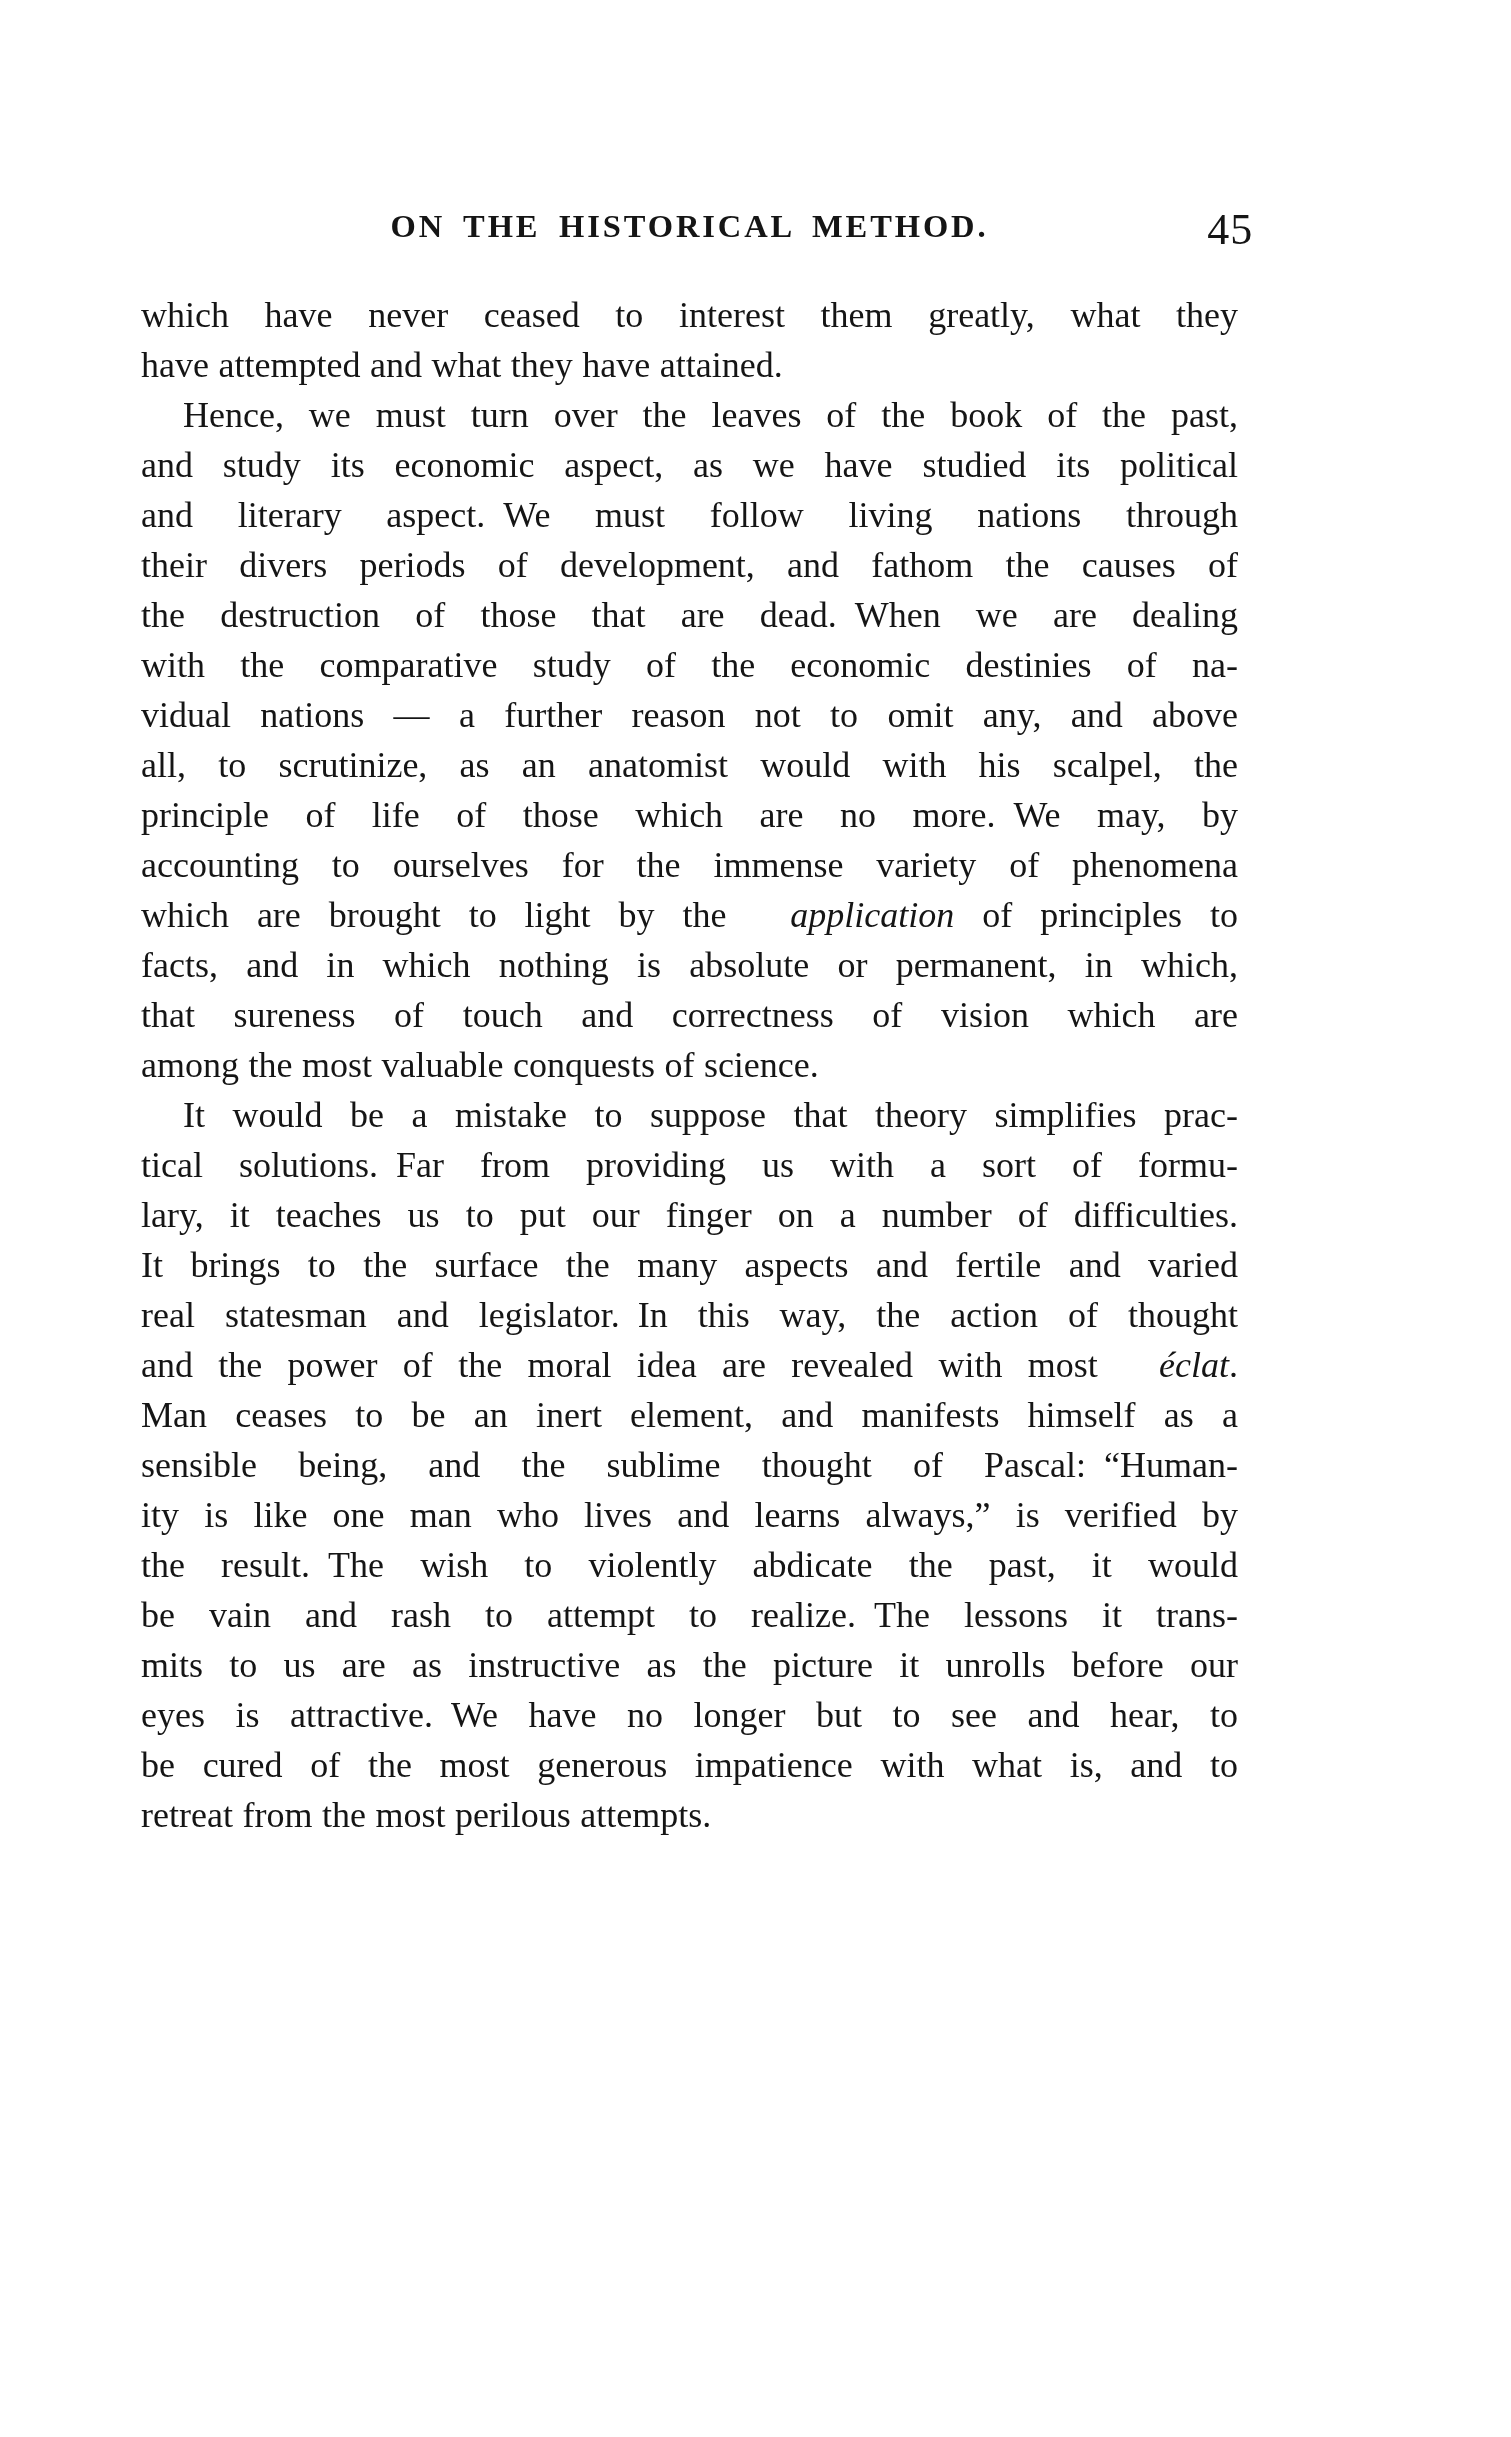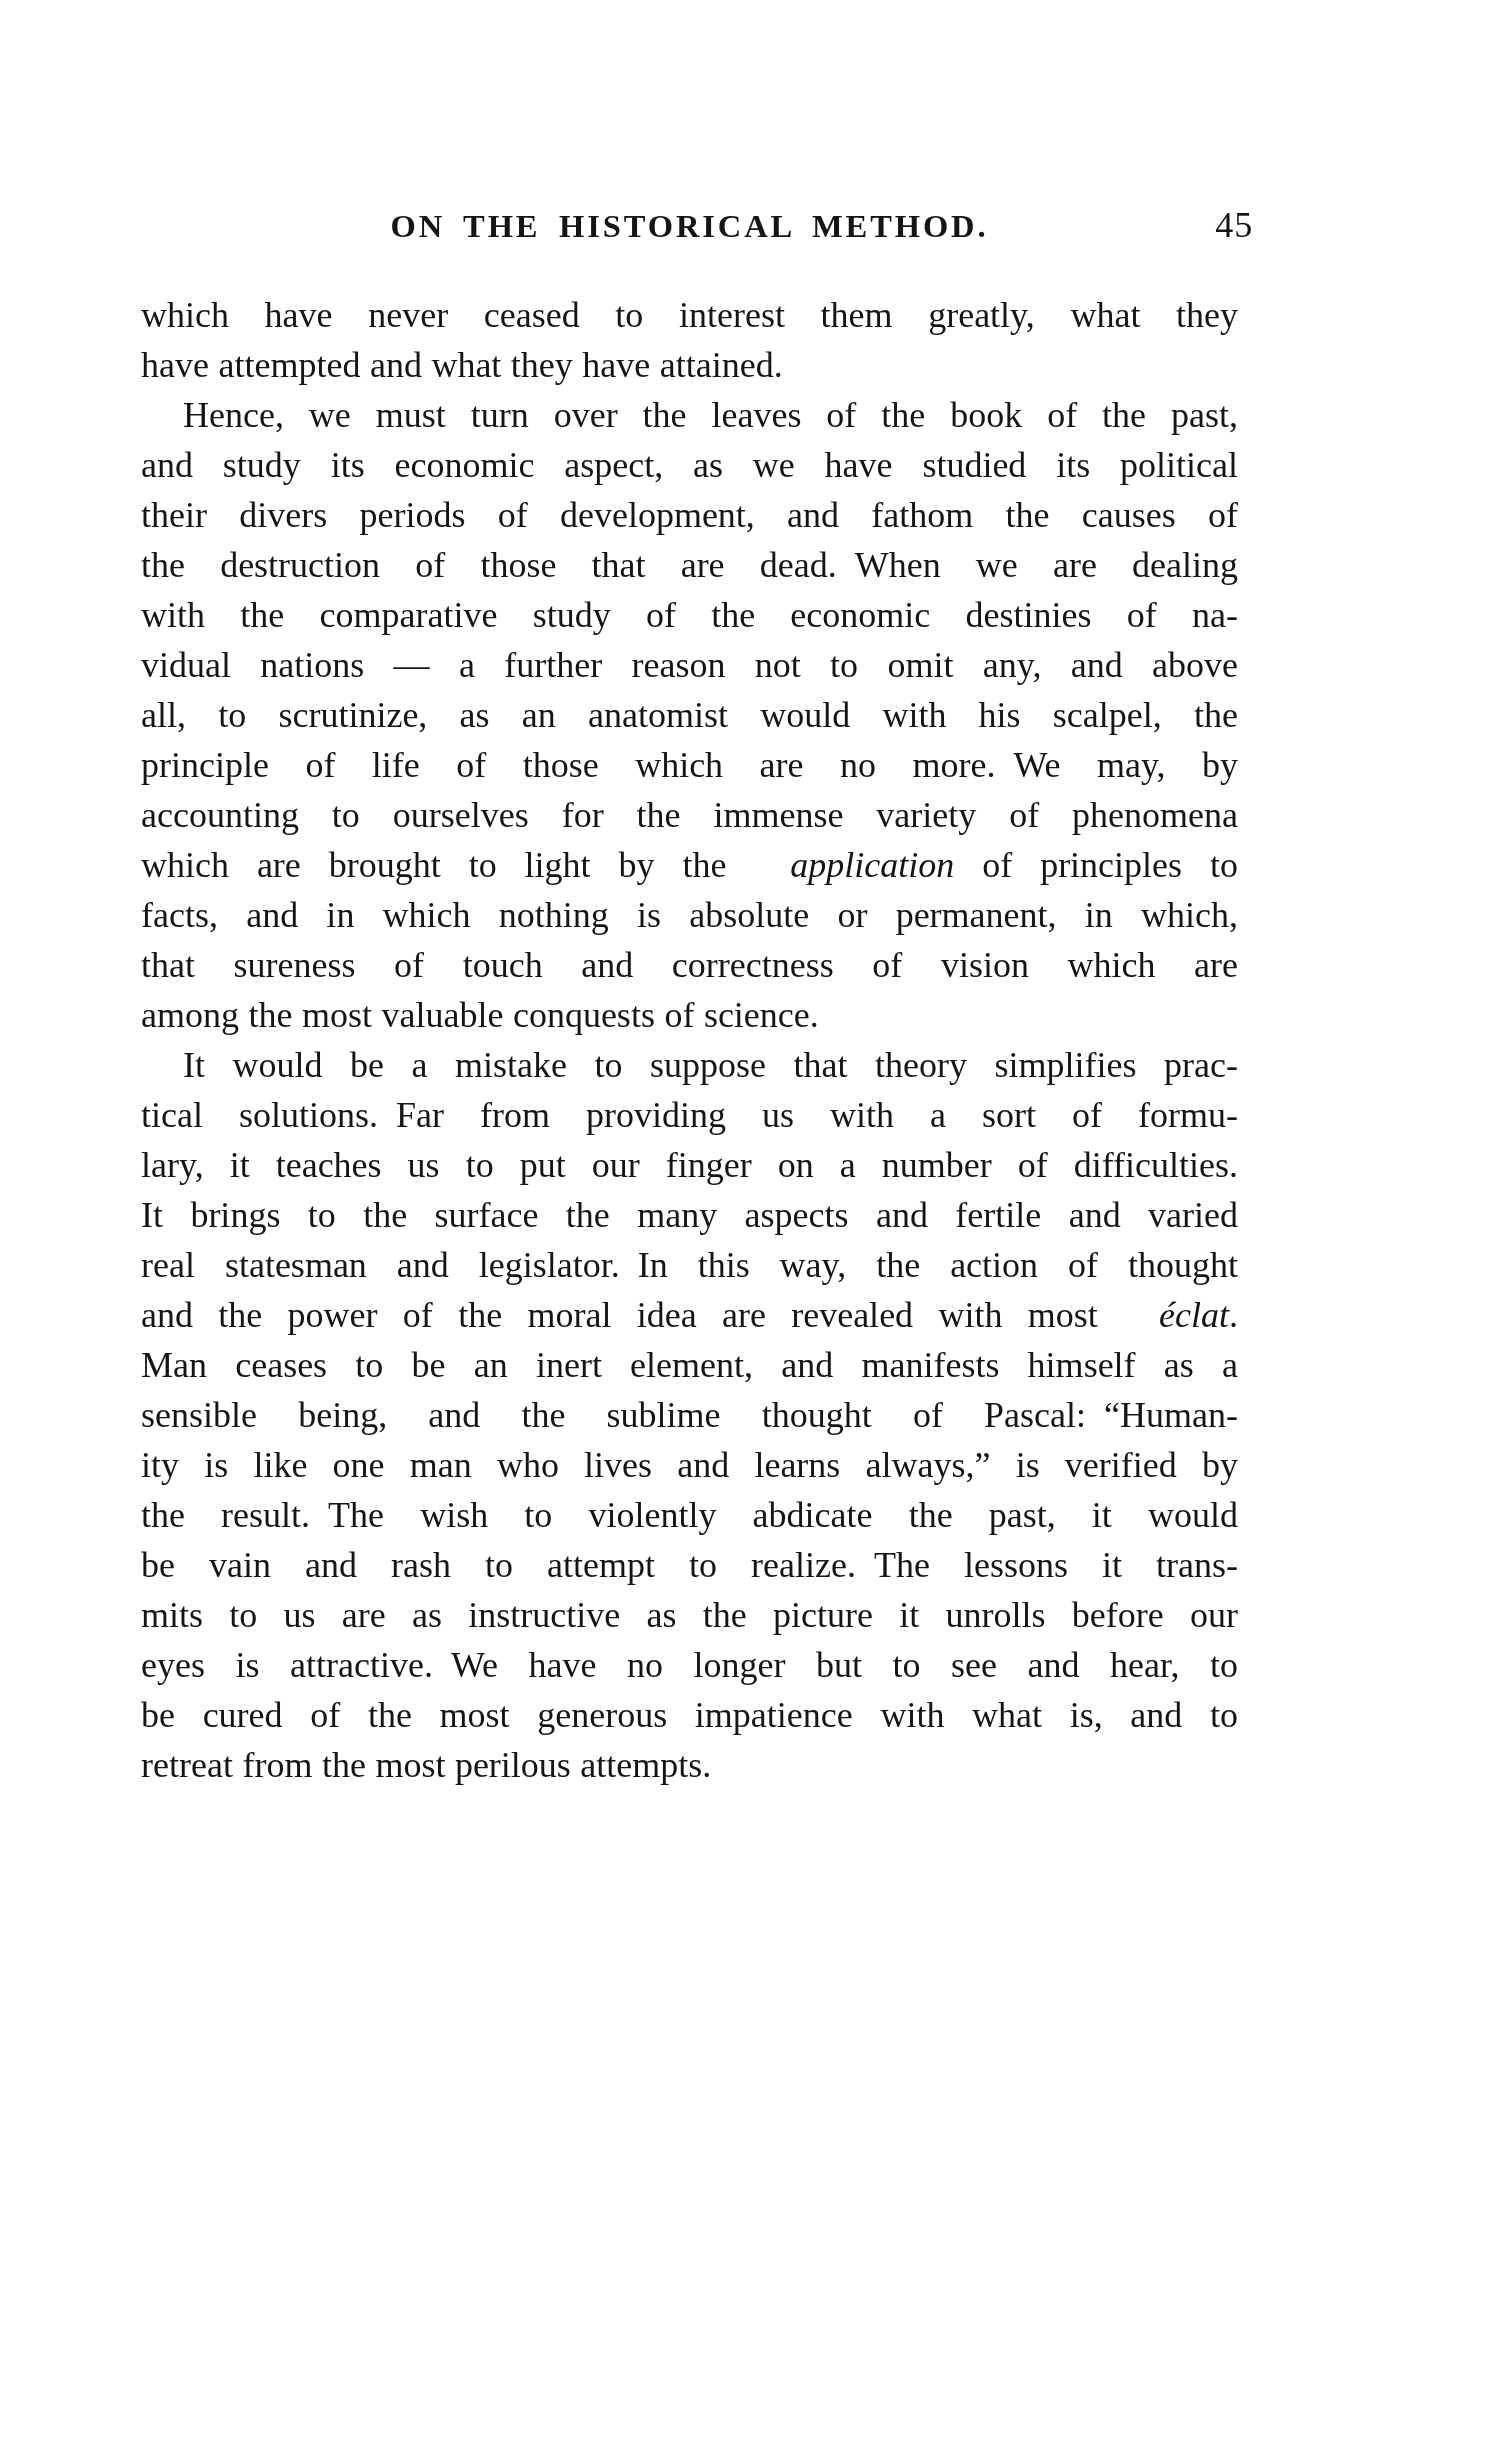--- a/index.html
+++ b/index.html
@@ -28,21 +28,21 @@
     font-size: 32.5px;
     letter-spacing: 2.9px;
     word-spacing: 7.6px;
     white-space: nowrap;
     font-weight: bold;
   }
   .page-num {
     position: absolute;
     right: -15.3px;
     top: -3.8px;
-    font-size: 36px;
+    font-size: 44px;
     letter-spacing: 1px;
   }
   .body-text {
     position: absolute;
     top: 290px;
     left: 141px;
     width: 1097px;
     font-size: 36px;
     line-height: 50px;
     word-spacing: 0.5px;
@@ -71,20 +71,21 @@
 <div class="page">
   <div class="running-head">
     <div class="head-title">ON THE HISTORICAL METHOD.</div>
     <div class="page-num">45</div>
   </div>
   <div class="body-text">
       <div class="line"><span>which have never ceased to interest them greatly, what they</span></div>
       <div class="line para-end"><span>have attempted and what they have attained.</span></div>
       <div class="line indent"><span>Hence, we must turn over the leaves of the book of the past,</span></div>
       <div class="line"><span>and study its economic aspect, as we have studied its political</span></div>
+      <div class="line"><span>and literary aspect. We must follow living nations through</span></div>
       <div class="line"><span>their divers periods of development, and fathom the causes of</span></div>
       <div class="line"><span>the destruction of those that are dead. When we are dealing</span></div>
       <div class="line"><span>with the comparative study of the economic destinies of na-</span></div>
       <div class="line"><span>vidual nations — a further reason not to omit any, and above</span></div>
       <div class="line"><span>all, to scrutinize, as an anatomist would with his scalpel, the</span></div>
       <div class="line"><span>principle of life of those which are no more. We may, by</span></div>
       <div class="line"><span>accounting to ourselves for the immense variety of phenomena</span></div>
       <div class="line"><span>which are brought to light by the </span><span class="it">application</span><span> of principles to</span></div>
       <div class="line"><span>facts, and in which nothing is absolute or permanent, in which,</span></div>
       <div class="line"><span>that sureness of touch and correctness of vision which are</span></div>

